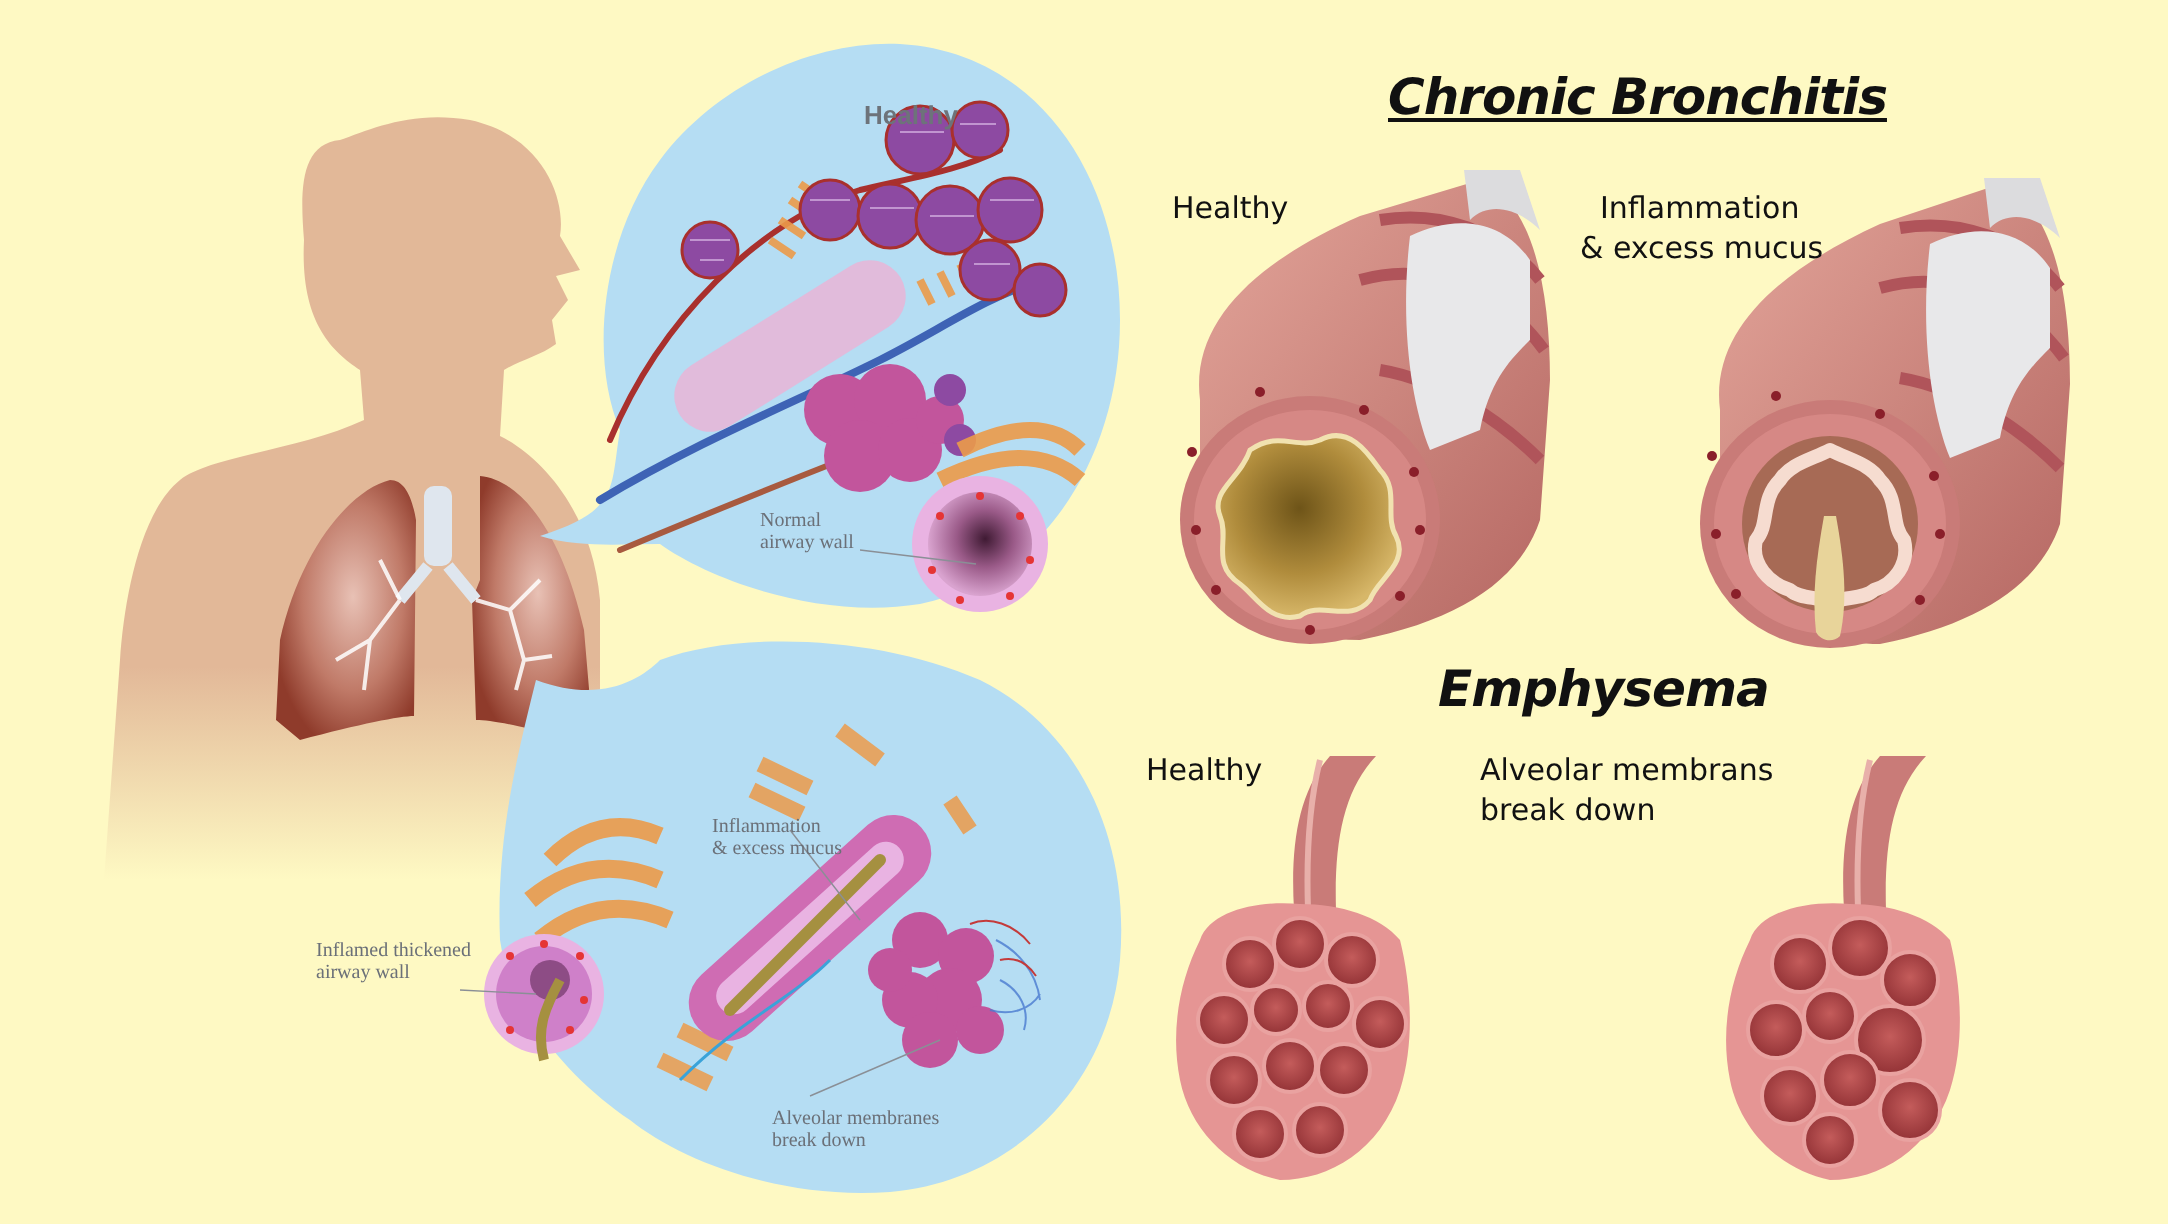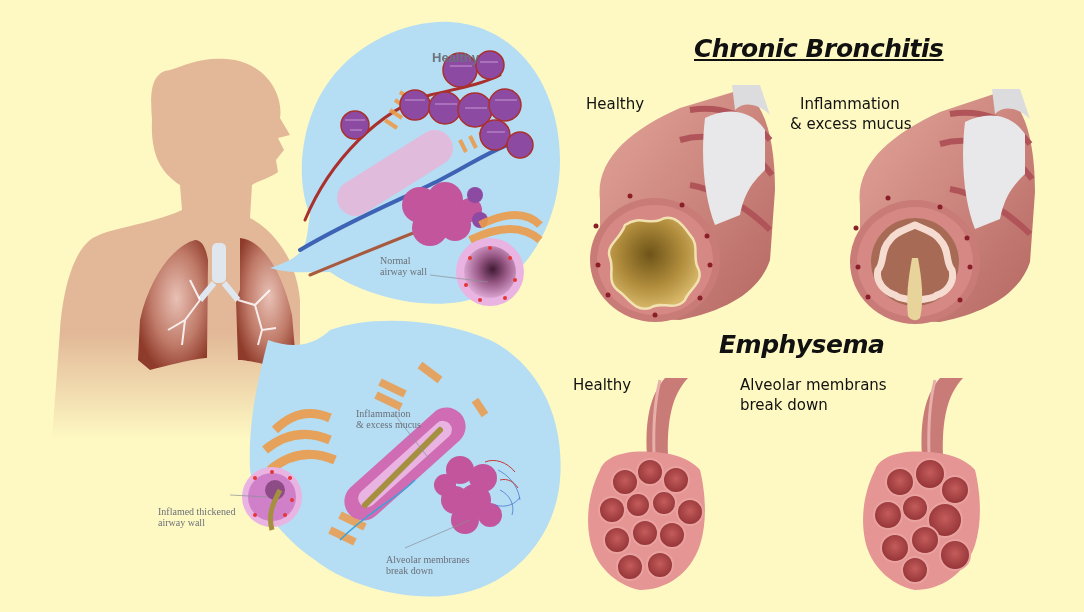--- a/index.html
+++ b/index.html
@@ -276,21 +276,21 @@
 <div class="lbl small" style="left:380px;top:255px;">
   <div>Normal</div>
   <div>airway wall</div>
 </div>
 
 <div class="lbl small" style="left:356px;top:408px;">
   <div>Inflammation</div>
   <div>&amp; excess mucus</div>
 </div>
 
-<div class="lbl small" style="left:158px;top:470px;margin-top:36px;">
+<div class="lbl small" style="left:158px;top:470px;">
   <div>Inflamed thickened</div>
   <div>airway wall</div>
 </div>
 
 <div class="lbl small" style="left:386px;top:554px;">
   <div>Alveolar membranes</div>
   <div>break down</div>
 </div>
 
 <div class="lbl big" style="left:694px;top:34px;text-decoration:underline;">Chronic Bronchitis</div>

